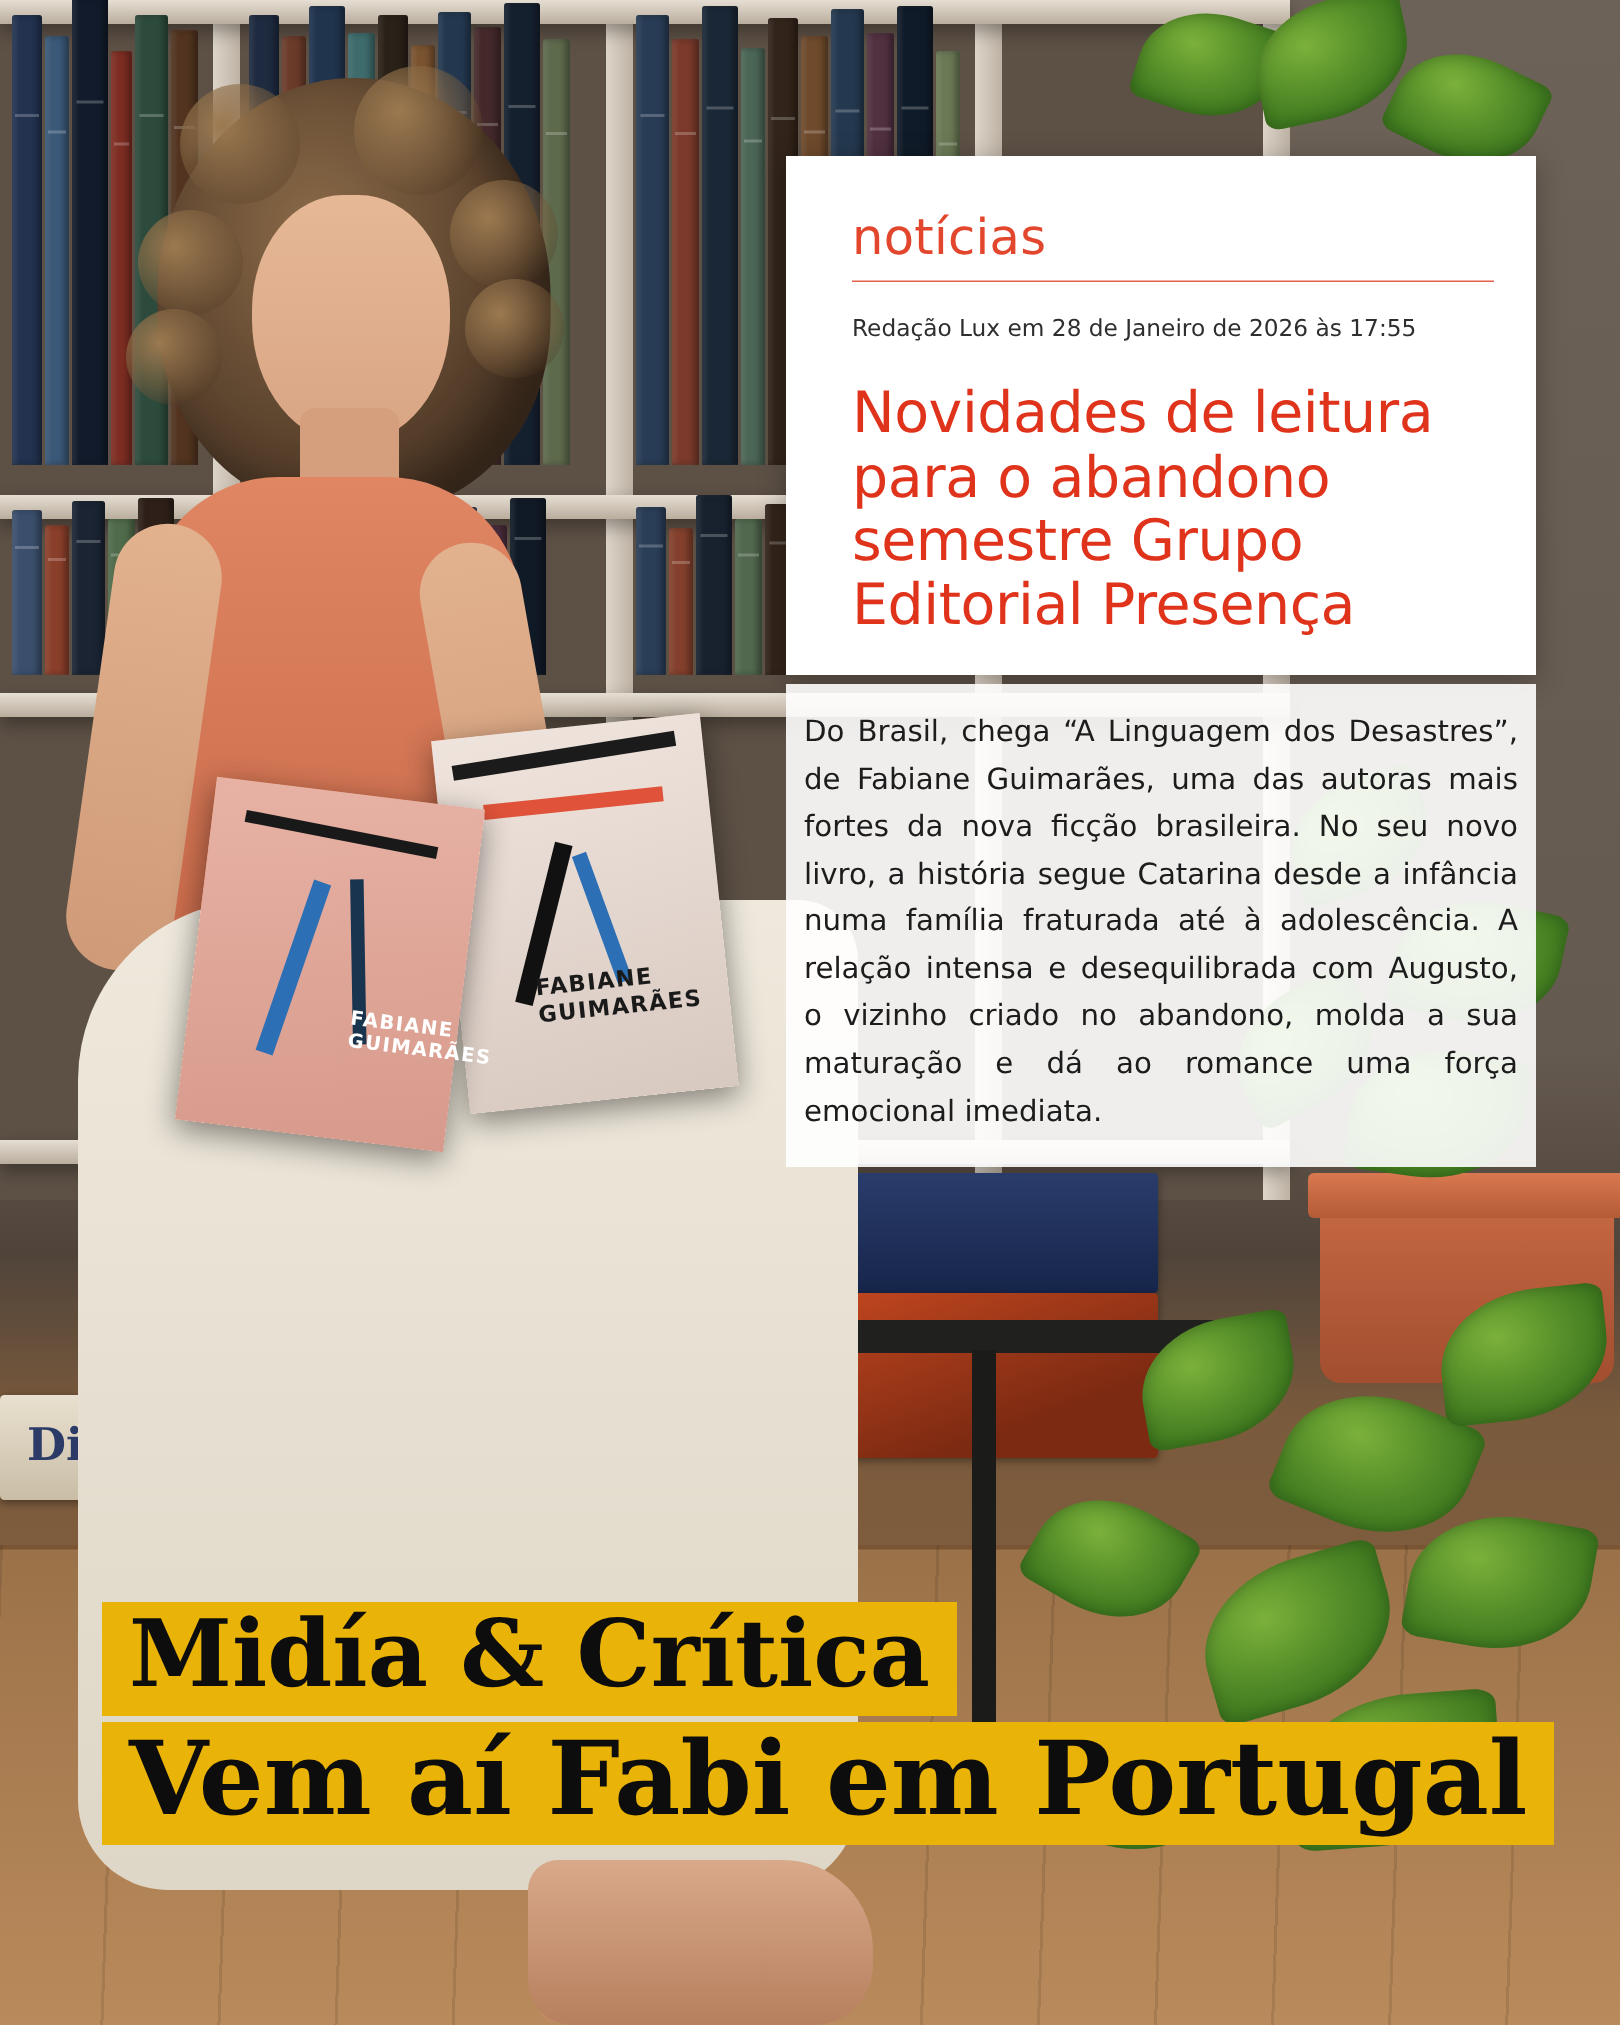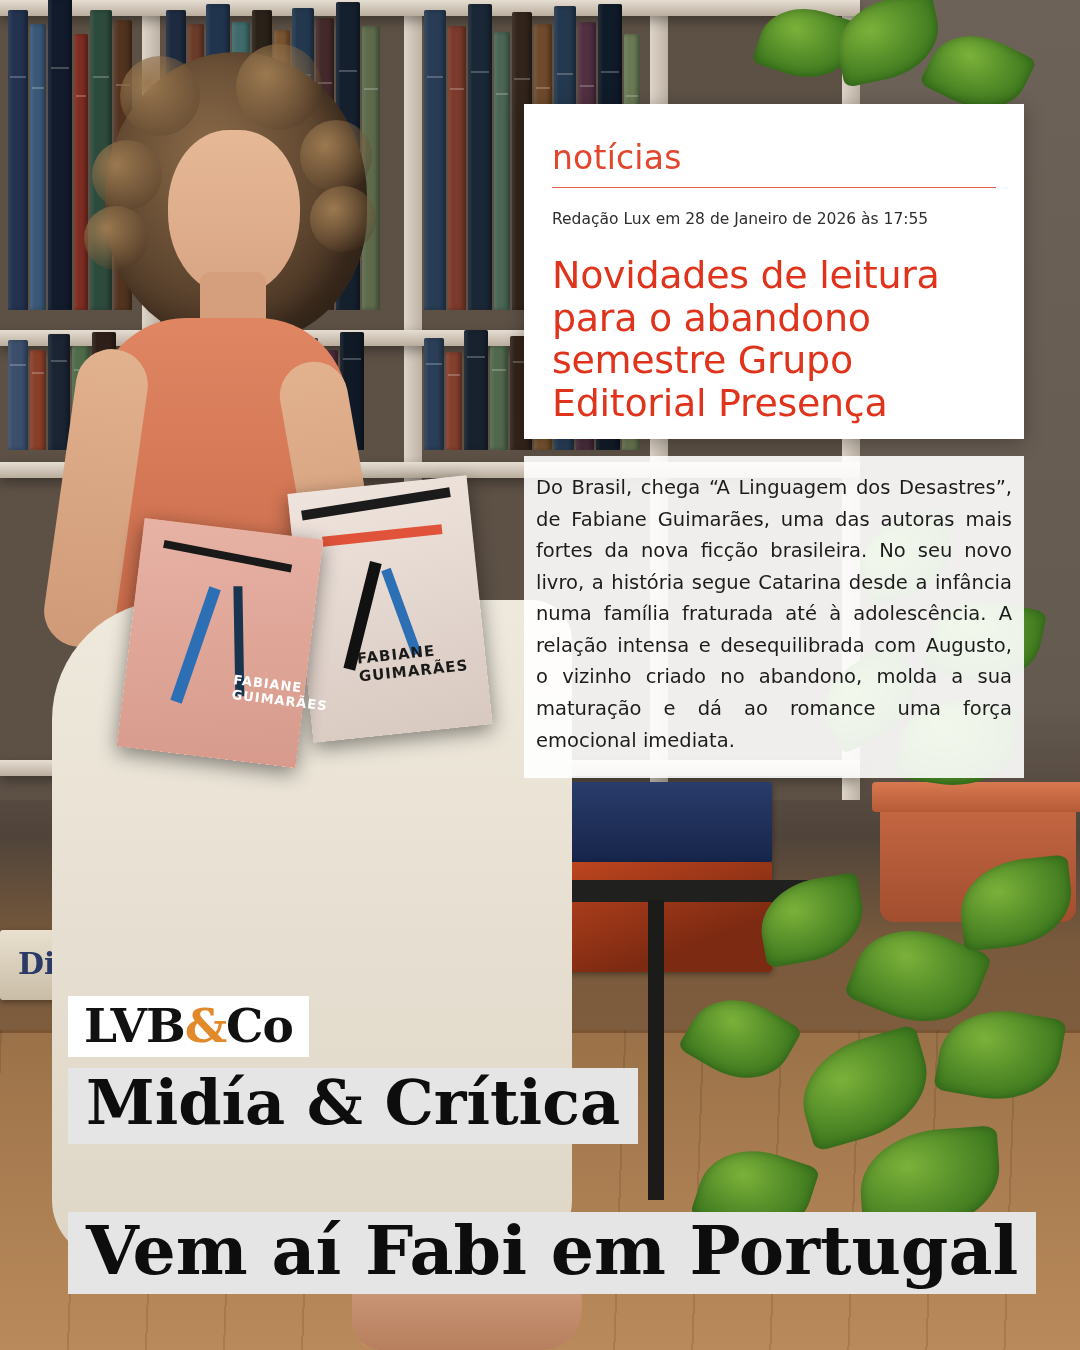--- a/index.html
+++ b/index.html
@@ -204,21 +204,21 @@
   }
 
   
   .news {
     position: absolute;
     left: 524px; top: 104px;
     width: 500px;
     background: #ffffff;
     box-shadow: 0 4px 18px rgba(0,0,0,0.28);
   }
-  .news-pad { padding: 34px 28px 15px 28px; }
+  .news-pad { padding: 34px 28px 26px 28px; margin-left: 16px; }
   .news-kicker {
     color: #e2472d;
     font-size: 33px;
     font-family: "DejaVu Sans", sans-serif;
     font-weight: 400;
     letter-spacing: 0.2px;
   }
   .news-rule {
     margin-top: 10px;
     height: 1px;
@@ -271,26 +271,26 @@
     font-weight: 700;
     font-size: 47px;
     color: #111;
     letter-spacing: -1px;
     line-height: 1;
   }
   .logo-amp { color: #e2892a; }
 
   .band {
     position: absolute;
-    background: #e5e5e5;
+    background: #eab308;
     padding: 4px 18px 10px 18px;
     white-space: nowrap;
   }
   .band-1 { left: 68px; top: 1068px; }
-  .band-2 { left: 68px; top: 1212px; }
+  .band-2 { left: 68px; top: 1148px; }
   .band-text {
     font-family: "DejaVu Serif", serif;
     font-weight: 700;
     color: #0d0d0d;
     line-height: 1;
   }
   .band-1 .band-text { font-size: 62px; }
   .band-2 .band-text { font-size: 68px; }
 </style>
 </head>
@@ -440,25 +440,20 @@
       <div class="news-rule"></div>
       <div class="news-byline">Redação Lux em 28 de Janeiro de 2026 às 17:55</div>
       <div class="news-headline">Novidades de leitura para o abandono semestre Grupo Editorial Presença</div>
     </div>
   </div>
 
   <div class="news-body">
     <p>Do Brasil, chega “A Linguagem dos Desastres”, de Fabiane Guimarães, uma das autoras mais fortes da nova ficção brasileira. No seu novo livro, a história segue Catarina desde a infância numa família fraturada até à adolescência. A relação intensa e desequilibrada com Augusto, o vizinho criado no abandono, molda a sua maturação e dá ao romance uma força emocional imediata.</p>
   </div>
 
-  <div class="logo-box">
-    <div class="logo-text">
-      <span>LVB</span><span class="logo-amp">&amp;</span><span>Co</span>
-    </div>
-  </div>
 
   <div class="band band-1">
     <div class="band-text">Midía &amp; Crítica</div>
   </div>
 
   <div class="band band-2">
     <div class="band-text">Vem aí Fabi em Portugal</div>
   </div>
 
 </div>

